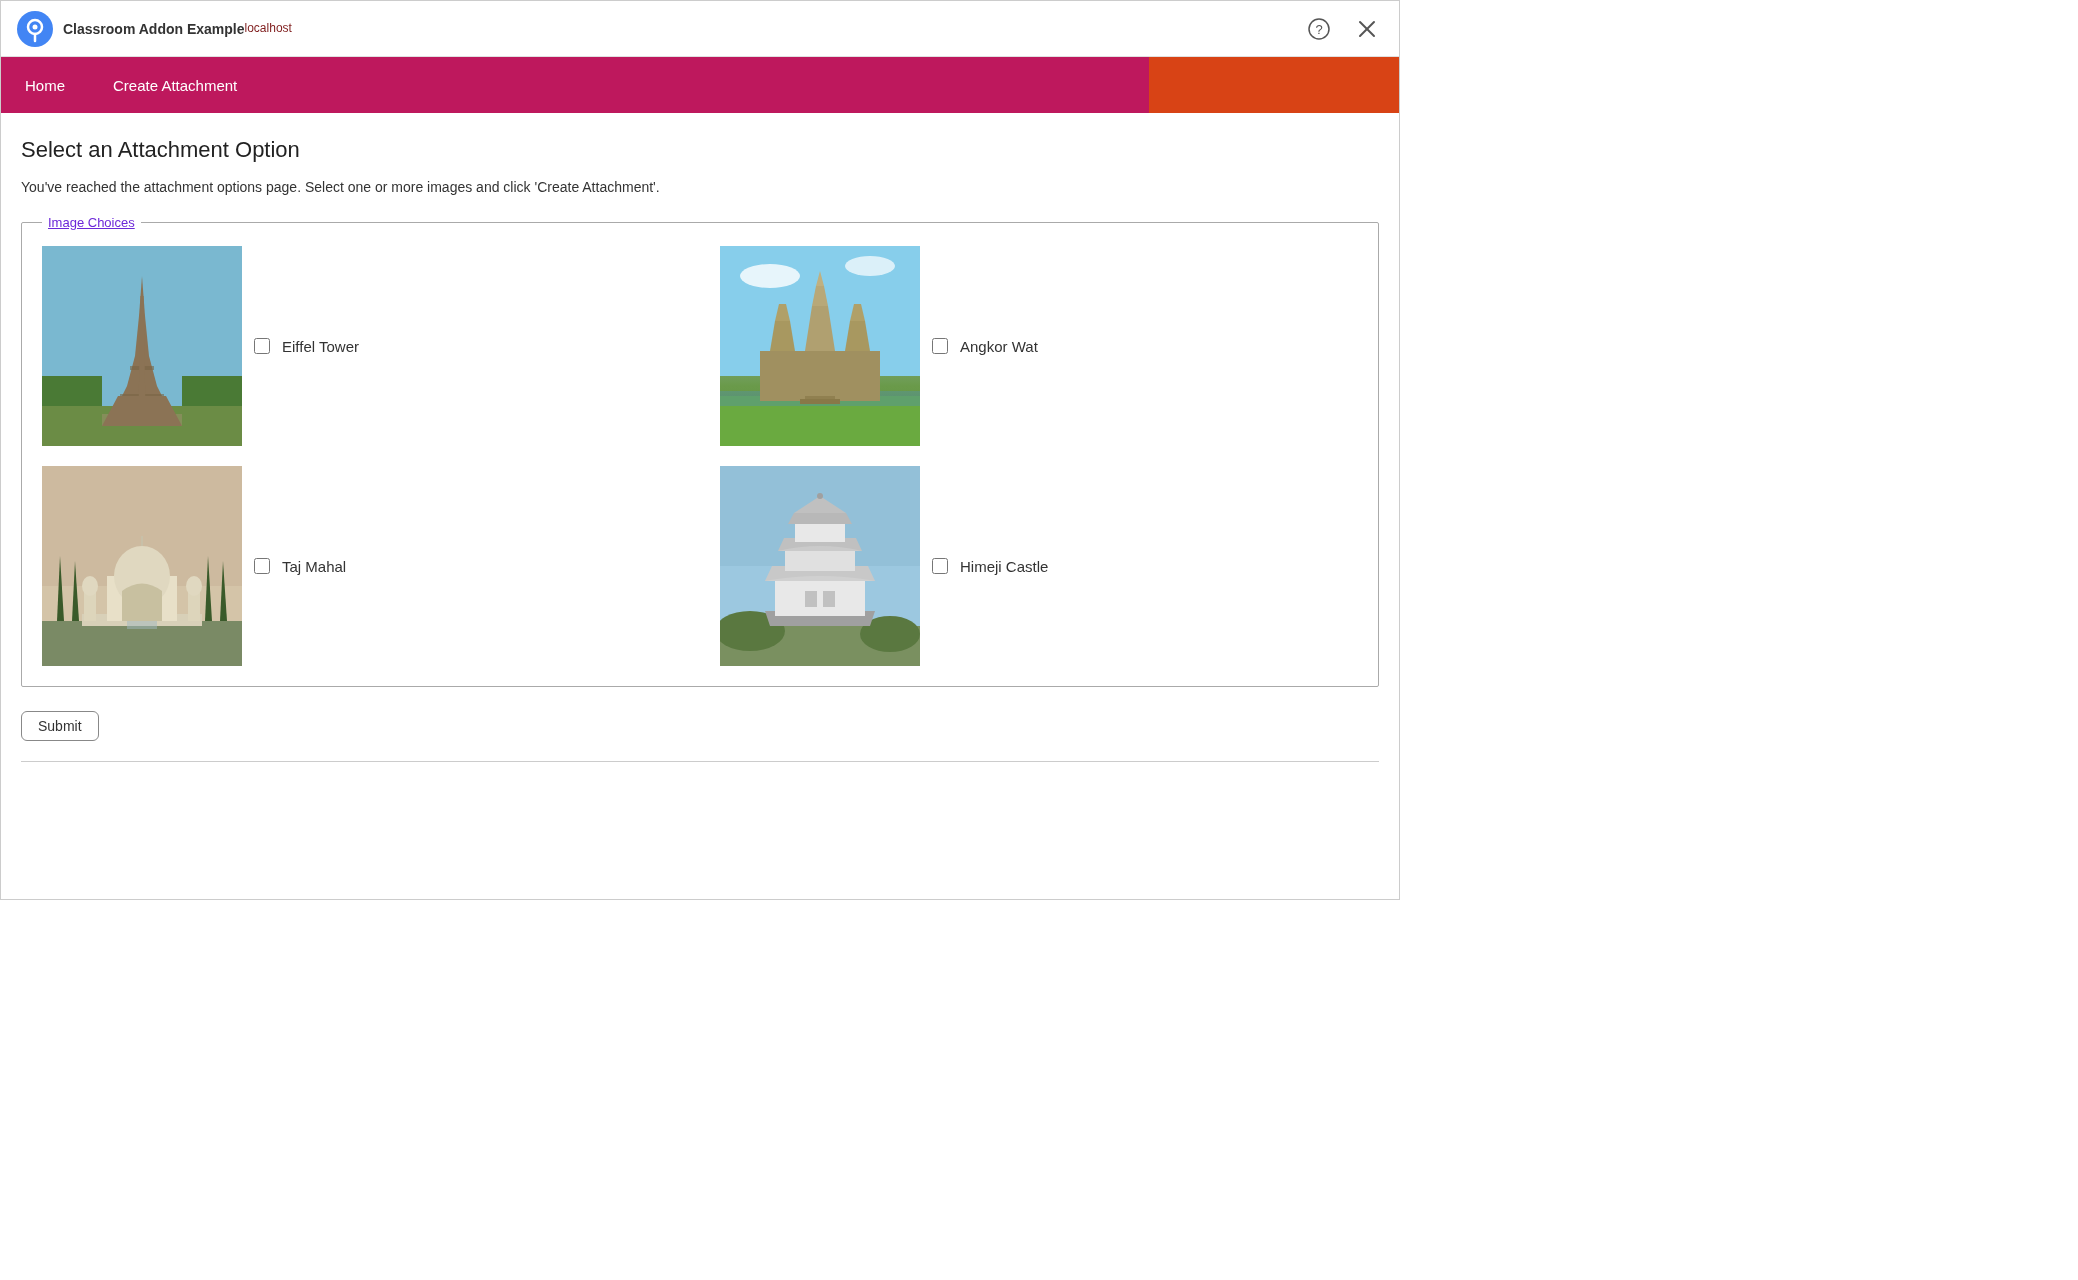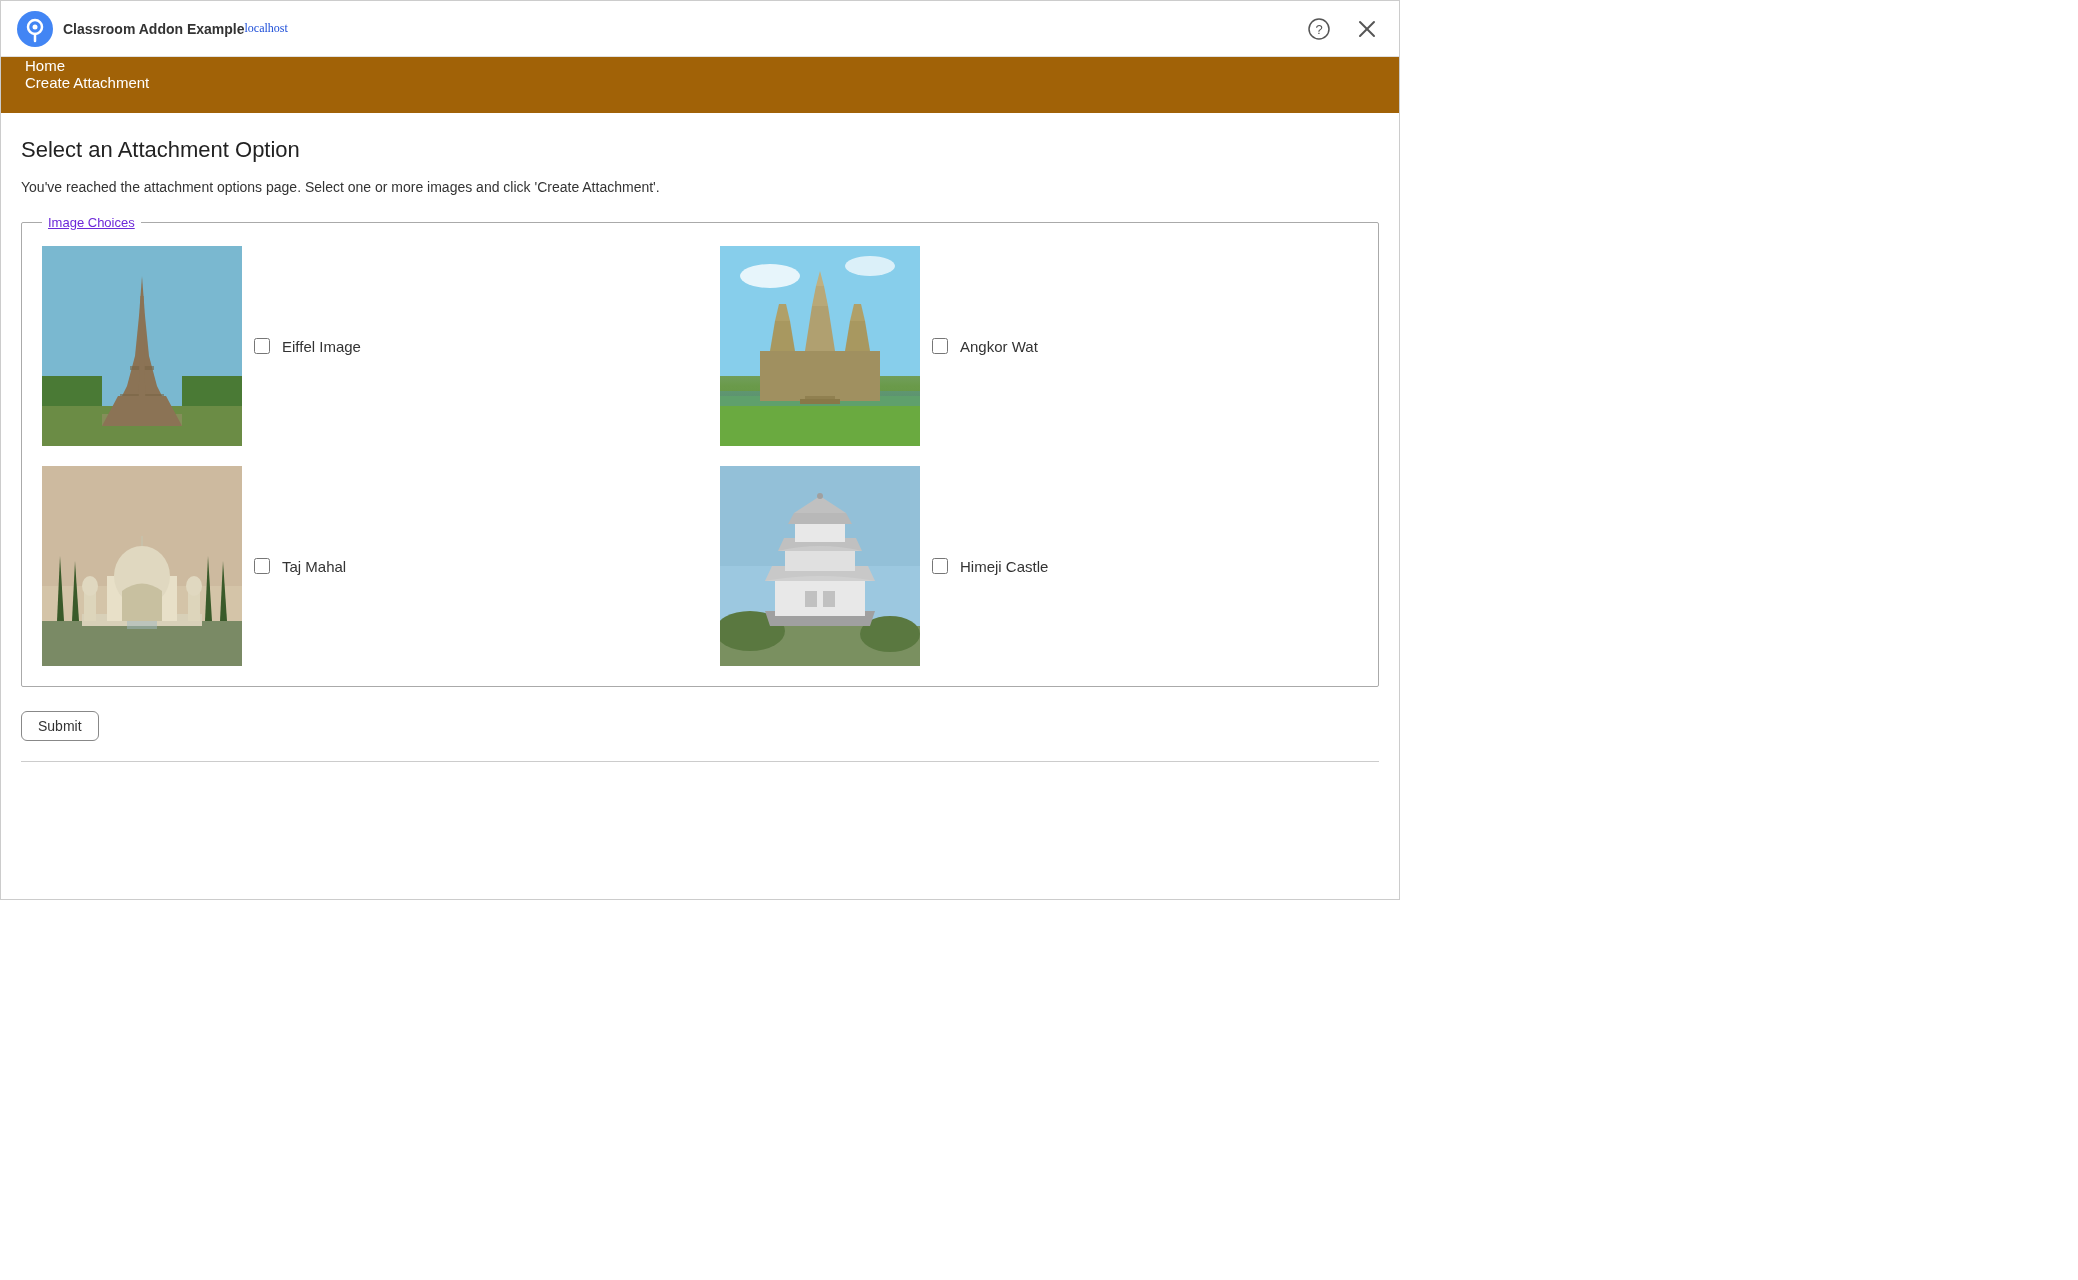--- a/index.html
+++ b/index.html
@@ -31,22 +31,21 @@
       display: flex;
       flex-direction: row;
     }
     .app-title {
       font-size: 14px;
       font-weight: bold;
       color: #333;
     }
     .app-subtitle {
       font-size: 12px;
-      color: #1d4ed8;
-      font-family: Liberation Serif, serif;
+      color: #7f1d1d;
     }
     .title-bar-right {
       display: flex;
       align-items: center;
       gap: 16px;
     }
     .title-btn {
       background: none;
       border: none;
       cursor: pointer;
@@ -56,23 +55,22 @@
       align-items: center;
       justify-content: center;
       width: 32px;
       height: 32px;
     }
 
     
     .nav-bar {
       display: flex;
       align-items: stretch;
-      background: #a16207;
+      background: #be185d;
       height: 56px;
-      flex-direction: column;
     }
     .nav-item {
       display: flex;
       align-items: center;
       padding: 0 24px;
       color: #fff;
       font-size: 15px;
       cursor: pointer;
       text-decoration: none;
     }
@@ -274,21 +272,21 @@
 
             <polygon points="97,70 103,70 100,30" fill="#8B7355"></polygon>
 
             <rect x="78" y="148" width="44" height="5" fill="#7a6445" opacity="0.6"></rect>
             <rect x="88" y="120" width="24" height="4" fill="#7a6445" opacity="0.6"></rect>
 
             <rect x="60" y="168" width="80" height="12" fill="#a09070" opacity="0.5"></rect>
           </svg>
         </div>
         <input type="checkbox" class="image-checkbox" id="eiffel" style="">
-        <label class="image-label" for="eiffel">Eiffel Image</label>
+        <label class="image-label" for="eiffel">Eiffel Tower</label>
       </div>
 
       <div class="image-item">
         <div class="image-placeholder img-angkor">
           <svg width="200" height="200" viewBox="0 0 200 200" xmlns="http://www.w3.org/2000/svg">
 
             <rect width="200" height="130" fill="#87CEEB"></rect>
 
             <ellipse cx="50" cy="30" rx="30" ry="12" fill="white" opacity="0.8"></ellipse>
             <ellipse cx="150" cy="20" rx="25" ry="10" fill="white" opacity="0.7"></ellipse>

